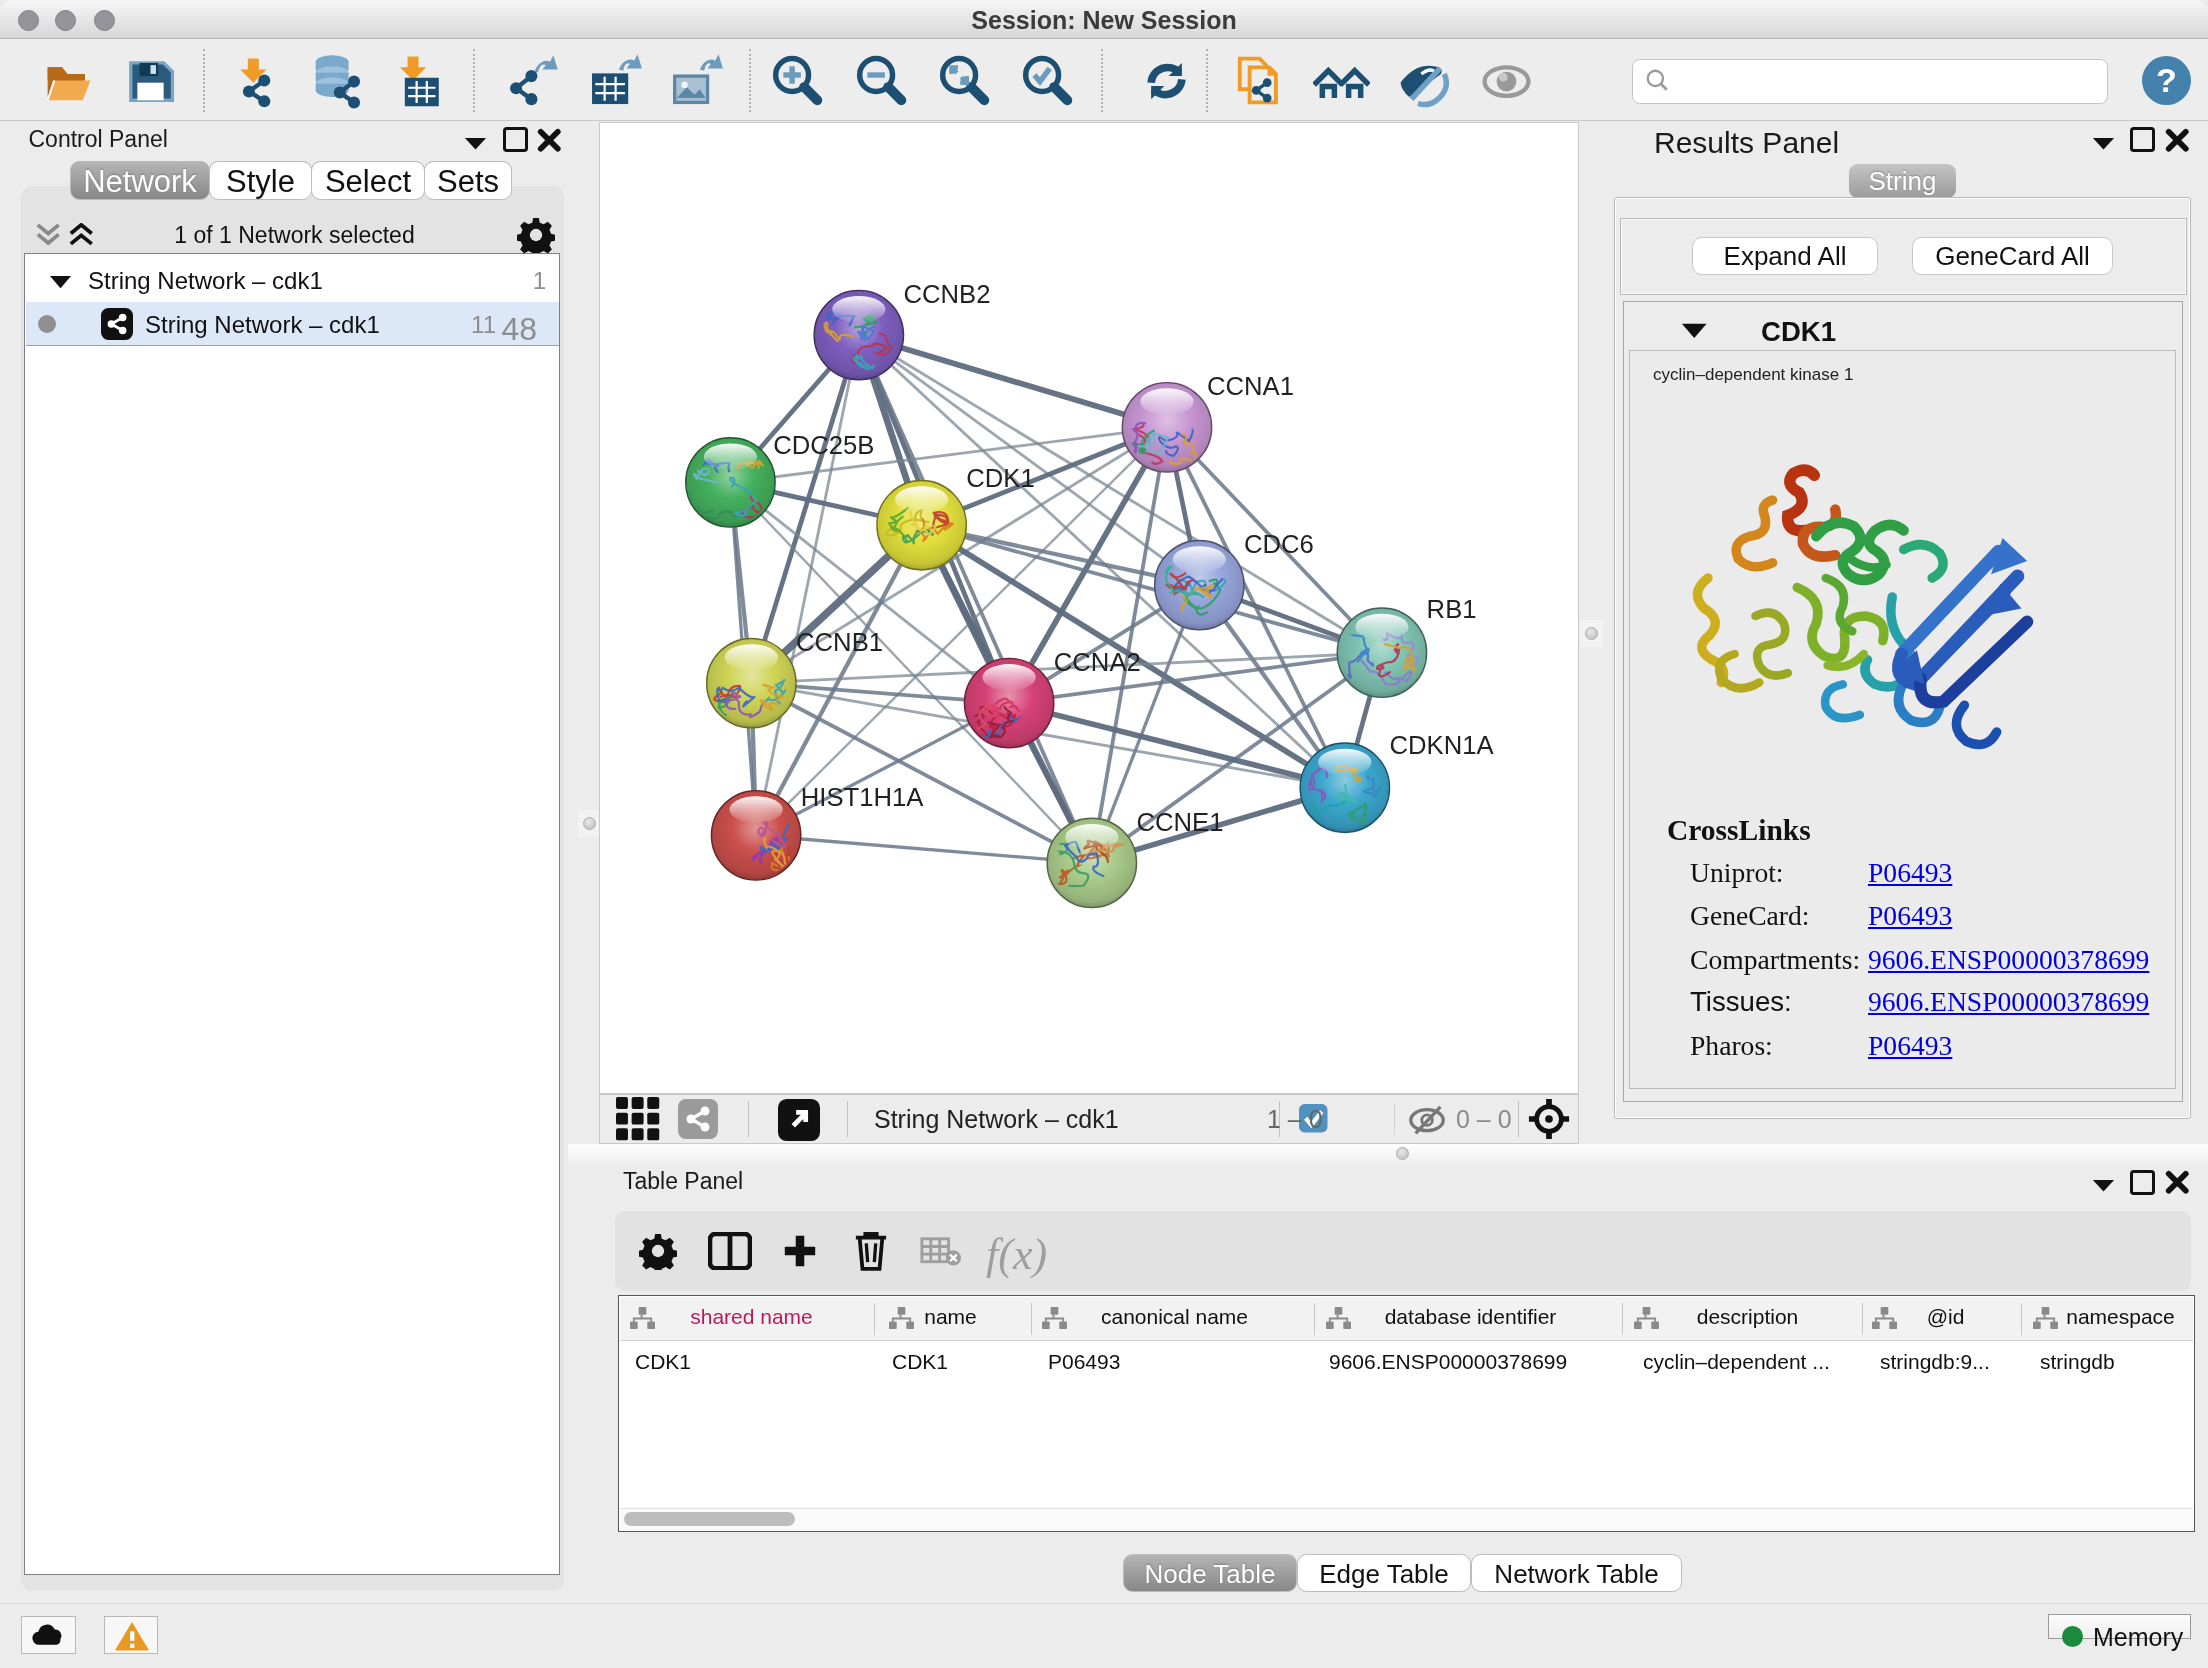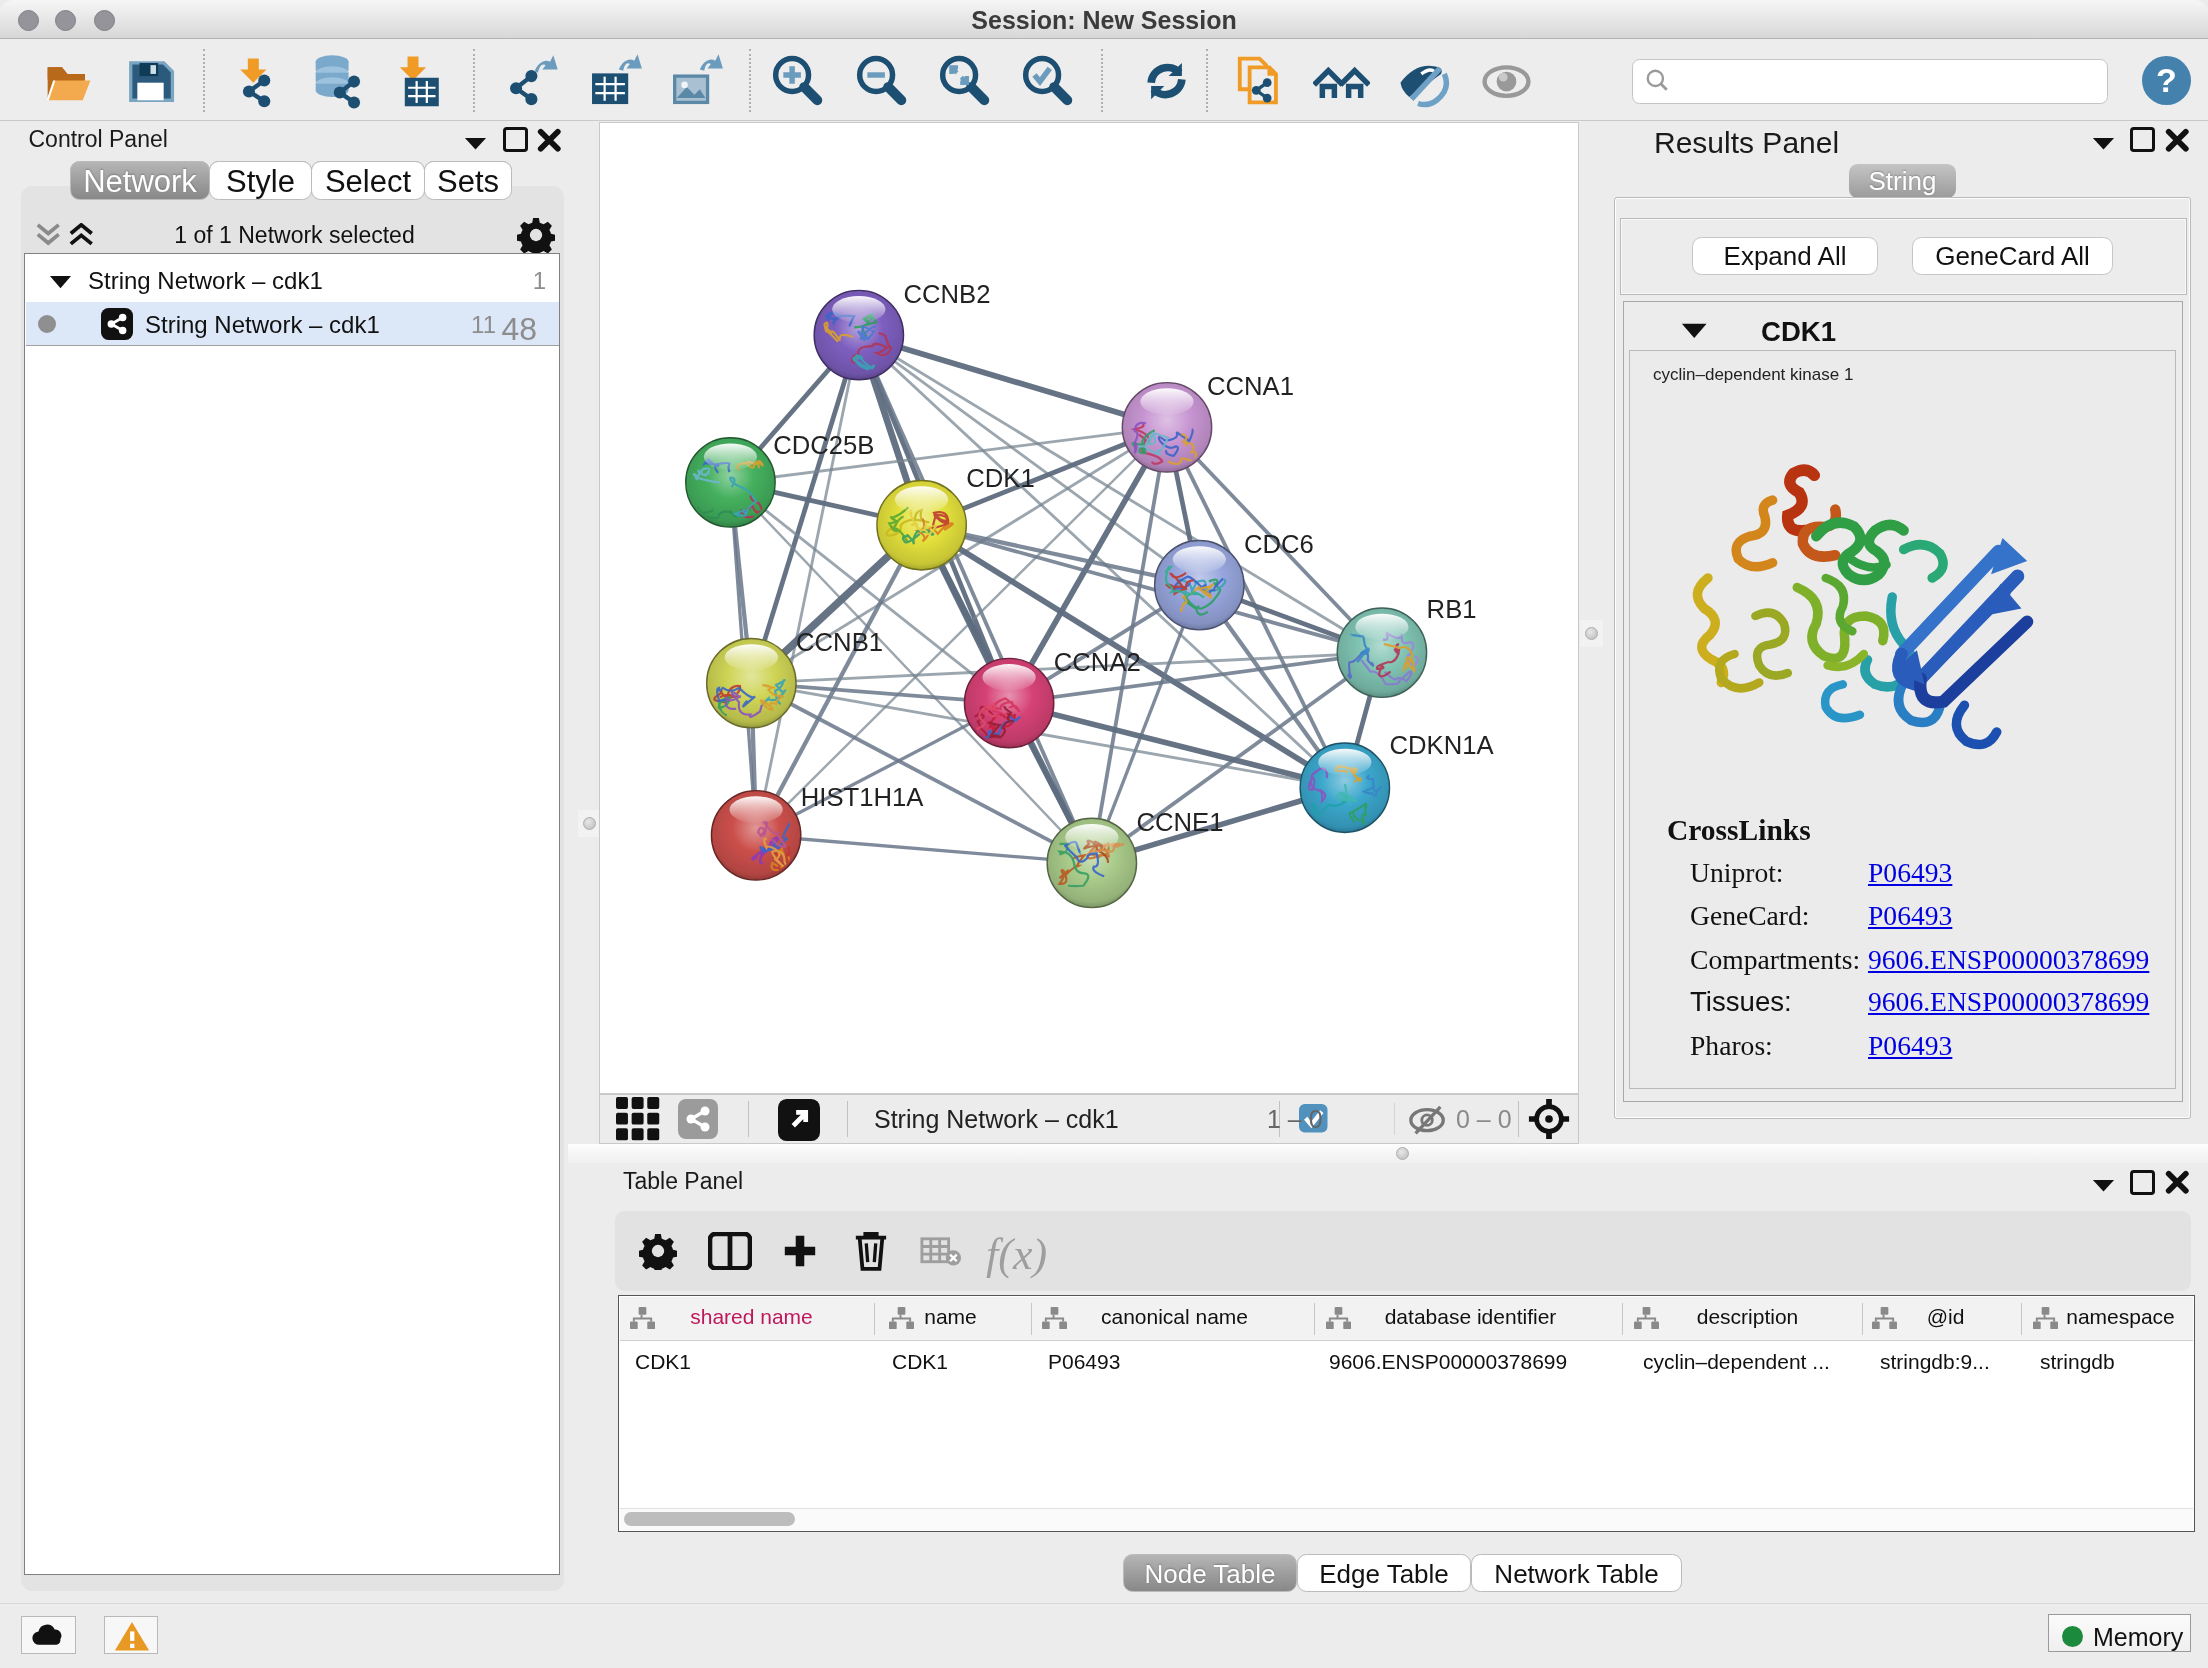--- a/index.html
+++ b/index.html
@@ -834,16 +834,16 @@
   </div>
 <div class="abs" style="left:104px;top:1616px;width:54px;height:38px;background:#f7f7f7;border:1.9px solid #b9b9b9;">
     <div class="abs" style="left:7.6px;top:2.9px;width:38px;height:32px;">
       <svg viewBox="0 0 40 34">
         <path d="M20 2 L38 32 H2 z" fill="#e89923"></path>
 <rect x="18" y="12" width="4.5" height="10" fill="#fff"></rect>
         <rect x="18" y="25" width="4.5" height="4.5" fill="#fff"></rect>
       </svg>
     </div>
   </div>
-<div class="abs" style="left:2048px;top:1614px;width:143px;height:38px;background:linear-gradient(#fbfbfb,#efefef);border:1.9px solid #9a9a9a;">
+<div class="abs" style="left:2048px;top:1614px;width:143px;height:25px;background:linear-gradient(#fbfbfb,#efefef);border:1.9px solid #9a9a9a;">
     <div class="abs" style="left:13.3px;top:10.5px;width:21px;height:21px;border-radius:50%;background:#1c8a3c;"></div>
     <div class="abs" style="left:44px;top:7.6px;font-size:25px;color:#111;">Memory</div>
   </div>
 
 </body></html>

